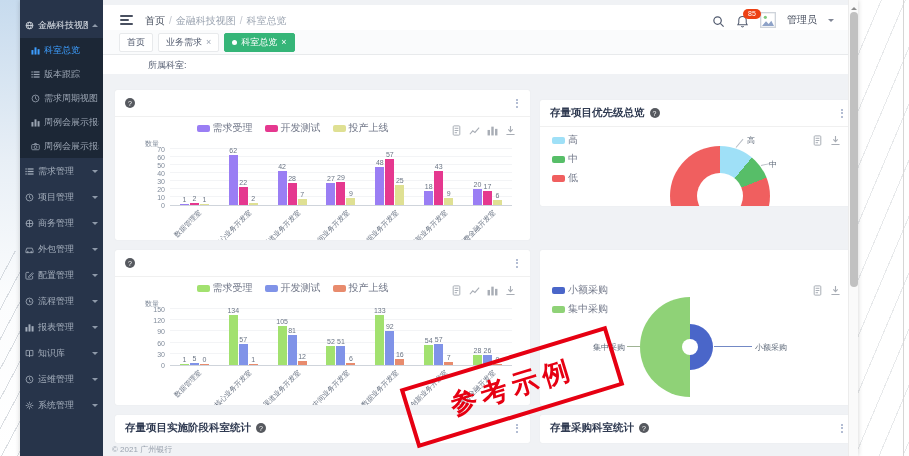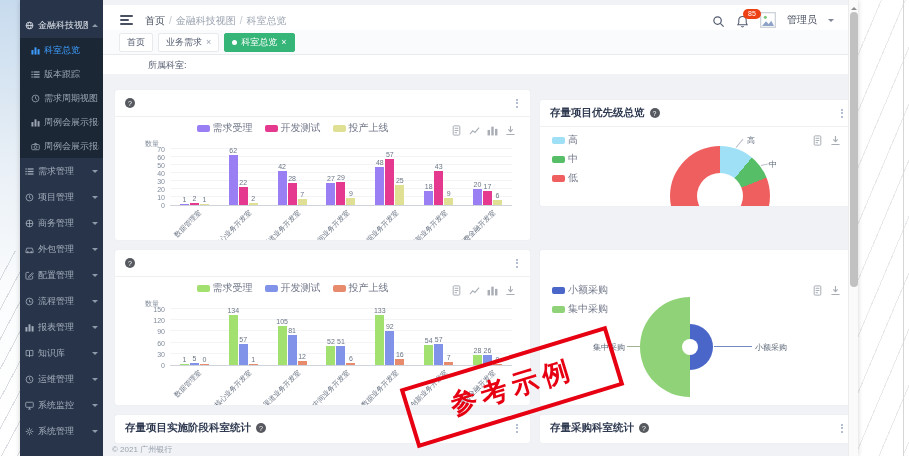--- a/index.html
+++ b/index.html
@@ -284,30 +284,20 @@
             <circle cx="5" cy="5" r="3.8"></circle>
             <path d="M5 2.6V5l1.8 1.4"></path>
           </svg>
         </span>
         <span class="sb-label">运维管理</span>
         <span class="caret"></span>
       </div>
       <div class="sb-item">
         <span class="si">
           <svg viewBox="0 0 10 10" fill="none" stroke="currentColor" stroke-width="0.9">
-            <rect x="0.8" y="1.4" width="8.4" height="5.6" rx="0.8"></rect>
-            <path d="M3.4 9h3.2M5 7v2"></path>
-          </svg>
-        </span>
-        <span class="sb-label">系统监控</span>
-        <span class="caret"></span>
-      </div>
-      <div class="sb-item">
-        <span class="si">
-          <svg viewBox="0 0 10 10" fill="none" stroke="currentColor" stroke-width="0.9">
             <circle cx="5" cy="5" r="1.7"></circle>
             <path d="M5 .8v1.5M5 7.7v1.5M.8 5h1.5M7.7 5h1.5M2 2l1.1 1.1M6.9 6.9L8 8M8 2L6.9 3.1M3.1 6.9L2 8"></path>
           </svg>
         </span>
         <span class="sb-label">系统管理</span>
         <span class="caret"></span>
       </div>
     </aside>
 
   <div class="main">

